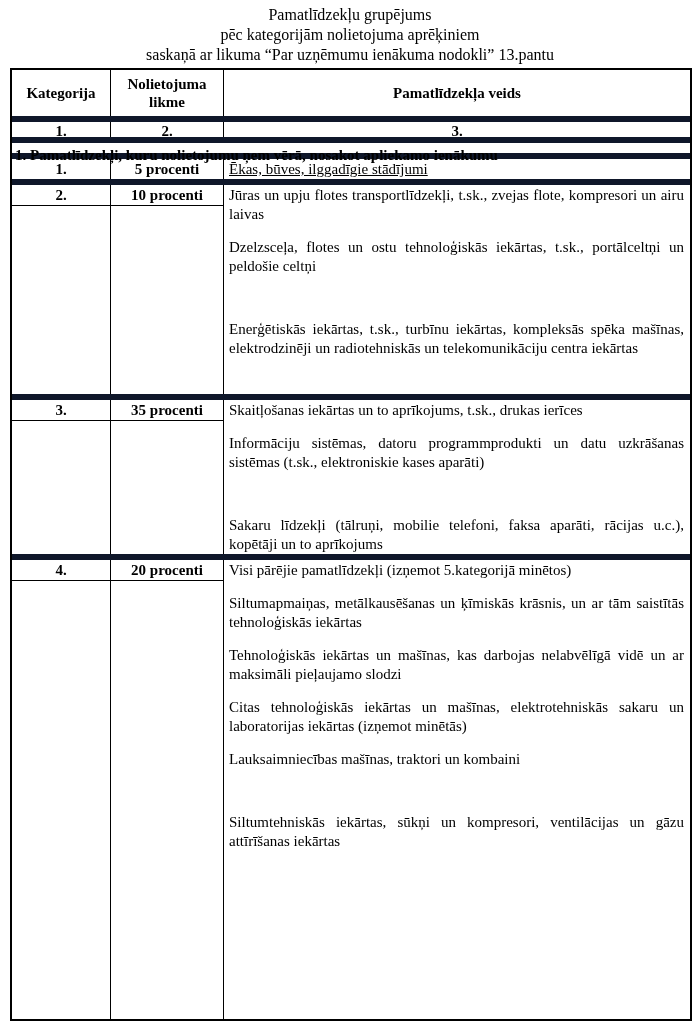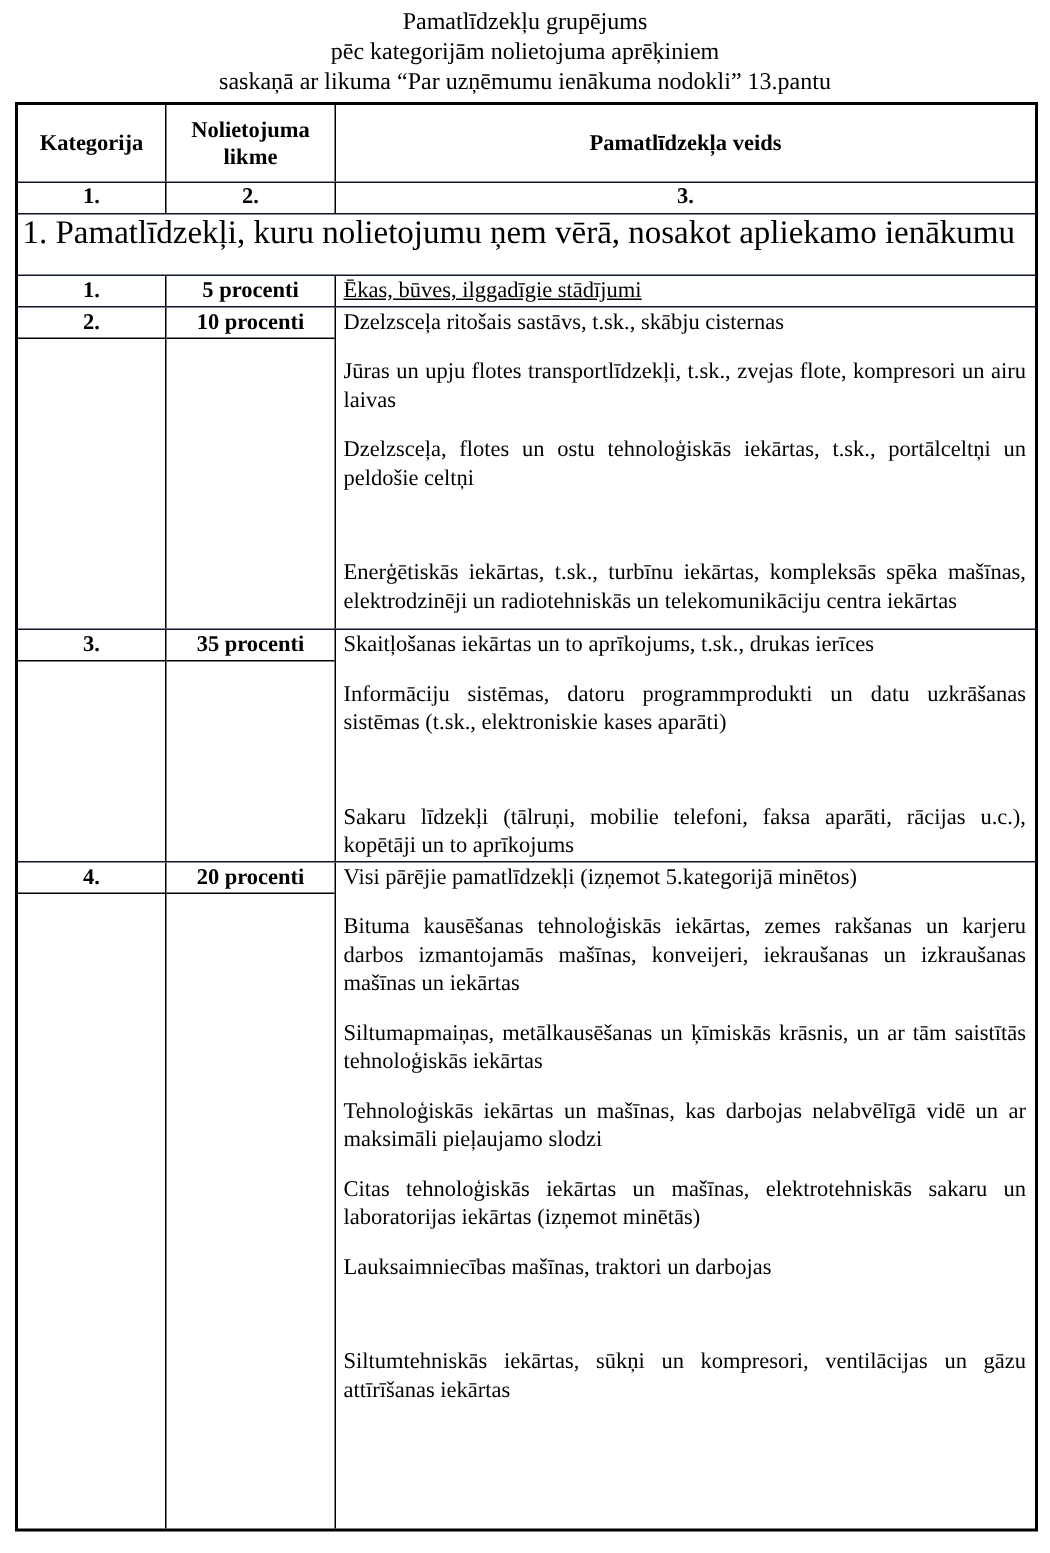--- a/index.html
+++ b/index.html
@@ -21,21 +21,21 @@
 
   .doc-table {
     margin: 3px 8px 0 10px;
     border: 2px solid #000;
     display: flex;
     flex-direction: column;
     height: 953px;
   }
 
   .trow { display: flex; flex-direction: row; }
-  .bline { border-bottom: 1px solid #0f172a; }
+  .bline { border-bottom: 6px solid #0f172a; }
 
   .c1 { width: 99px;  border-right: 1.5px solid #000; flex: 0 0 auto; }
   .c2 { width: 113px; border-right: 1.5px solid #000; flex: 0 0 auto; font-family: Liberation Serif, serif; }
   .c3 { flex: 1 1 auto; }
 
   .hdr .c1, .hdr .c2, .hdr .c3 {
     display: flex; align-items: center; justify-content: center;
     text-align: center;
     font-weight: bold;
     font-size: 15px;
@@ -43,24 +43,24 @@
     padding: 4px 6px;
   }
   .hdr { height: 52px; }
 
   .numrow { height: 21px; }
   .numrow .c1, .numrow .c2, .numrow .c3 {
     text-align: center; font-weight: bold; font-size: 15px; line-height: 19px;
   }
 
   .section-row {
-    font-weight: normal;
-    font-size: 22px;
+    font-weight: bold;
+    font-size: 15px;
     line-height: 22px;
-    height: 41px;
+    height: 16px;
     padding: 1px 3px;
   }
 
   .cat, .rate {
     text-align: center;
     font-weight: bold;
     font-size: 15px;
     line-height: 20px;
   }
 
@@ -124,21 +124,20 @@
     <div class="trow body-row row2 bline">
       <div class="c1">
         <div class="cellhead cat">2.</div>
         <div class="cellrest"></div>
       </div>
       <div class="c2">
         <div class="cellhead rate">10 procenti</div>
         <div class="cellrest"></div>
       </div>
       <div class="c3">
-          <p class="para">Dzelzsceļa ritošais sastāvs, t.sk., skābju cisternas</p>
           <p class="para">Jūras un upju flotes transportlīdzekļi, t.sk., zvejas flote, kompresori un airu laivas</p>
           <p class="para">Dzelzsceļa, flotes un ostu tehnoloģiskās iekārtas, t.sk., portālceltņi un peldošie celtņi</p>
           <p class="para">Enerģētiskās iekārtas, t.sk., turbīnu iekārtas, kompleksās spēka mašīnas, elektrodzinēji un radiotehniskās un telekomunikāciju centra iekārtas</p>
         </div>
     </div>
 
     <div class="trow body-row row3 bline">
       <div class="c1">
         <div class="cellhead cat">3.</div>
         <div class="cellrest"></div>
@@ -158,23 +157,22 @@
       <div class="c1">
         <div class="cellhead cat">4.</div>
         <div class="cellrest"></div>
       </div>
       <div class="c2">
         <div class="cellhead rate">20 procenti</div>
         <div class="cellrest"></div>
       </div>
       <div class="c3">
           <p class="para">Visi pārējie pamatlīdzekļi (izņemot 5.kategorijā minētos)</p>
-          <p class="para">Bituma kausēšanas tehnoloģiskās iekārtas, zemes rakšanas un karjeru darbos izmantojamās mašīnas, konveijeri, iekraušanas un izkraušanas mašīnas un iekārtas</p>
           <p class="para">Siltumapmaiņas, metālkausēšanas un ķīmiskās krāsnis, un ar tām saistītās tehnoloģiskās iekārtas</p>
           <p class="para">Tehnoloģiskās iekārtas un mašīnas, kas darbojas nelabvēlīgā vidē un ar maksimāli pieļaujamo slodzi</p>
           <p class="para">Citas tehnoloģiskās iekārtas un mašīnas, elektrotehniskās sakaru un laboratorijas iekārtas (izņemot minētās)</p>
-          <p class="para">Lauksaimniecības mašīnas, traktori un darbojas</p>
+          <p class="para">Lauksaimniecības mašīnas, traktori un kombaini</p>
           <p class="para">Siltumtehniskās iekārtas, sūkņi un kompresori, ventilācijas un gāzu attīrīšanas iekārtas</p>
         </div>
     </div>
 
   </div>
 </div>
 
 </body></html>

